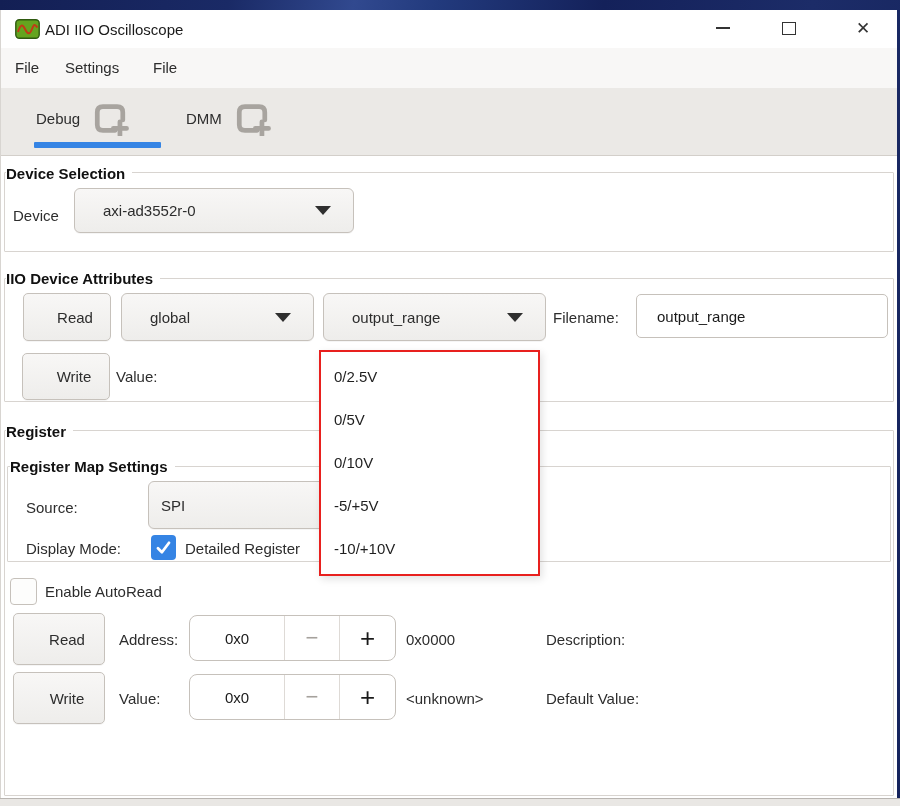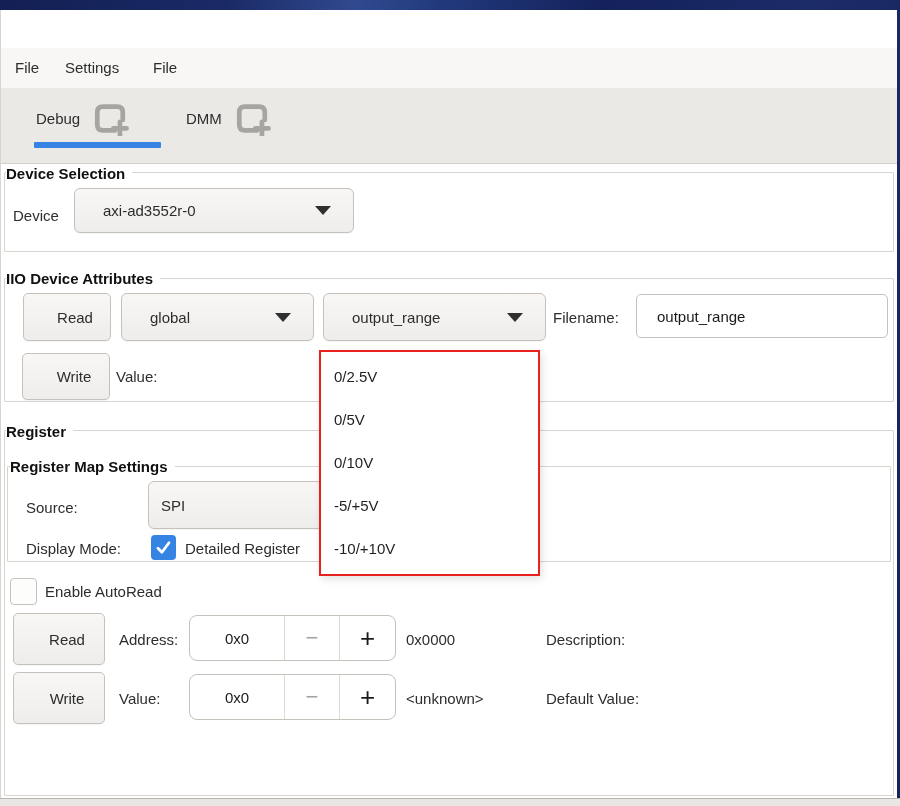--- a/index.html
+++ b/index.html
@@ -25,21 +25,21 @@
   .win-btn-max { left:773px; }
   .win-btn-close { left:847px; }
   .glyph-min { width:14px; height:2px; background:#333; }
   .glyph-max { width:14px; height:13px; border:1.5px solid #333; }
   .glyph-close { font-size:17px; color:#333; line-height:1; }
   
   .menubar { position:absolute; left:0; top:38px; width:100%; height:40px; background:#f8f7f6; }
   .menu-item { position:absolute; top:0; height:40px; line-height:40px; font-size:15px; color:#2d2d2d; }
   .menu-file { left:14px; } .menu-settings { left:64px; } .menu-help { left:152px; }
   
-  .tabbar { position:absolute; left:0; top:78px; width:100%; height:76px; background:#ebe9e6; border-bottom:1px solid #d3cfca; }
+  .tabbar { position:absolute; left:0; top:78px; width:100%; height:68px; background:#ebe9e6; border-bottom:1px solid #d3cfca; }
   .tab { position:absolute; top:0; height:61px; display:flex; align-items:center; gap:12px; font-size:15px; color:#2d2d2d; }
   .tab-debug { left:35px; } .tab-dmm { left:185px; } .tab-dac { left:305px; }
   .popout-icon { width:37px; height:34px; }
   .tab-underline { position:absolute; left:33px; top:54px; width:127px; height:6px; background:#3584e4; border-radius:1px; }
   
   .frame { position:absolute; border:1px solid #d8d4d0; border-radius:1px; }
   .frame-device { left:3px; top:162px; width:890px; height:80px; }
   .frame-iio    { left:3px; top:268px; width:890px; height:124px; }
   .frame-register { left:3px; top:420px; width:890px; height:366px; }
   .frame-rms    { left:6px; top:456px; width:884px; height:96px; }
@@ -114,20 +114,36 @@
   }
   .popup-item { height:43px; line-height:43px; padding-left:13px; font-size:15px; color:#1f1f1f; }
 </style>
 </head>
 <body>
 
 <div class="page">
 
   <div class="window">
 
+    <div class="titlebar">
+      <svg class="app-icon" viewBox="0 0 25 20">
+        <rect x="0.8" y="0.8" width="23.4" height="18.4" rx="3.5" fill="#64a41f" stroke="#2f5a10" stroke-width="1.4"></rect>
+        <path d="M3 13 C5.5 5,7.5 5,10 10 S14.5 16.5,17 10 S20 6,22.5 8.5" stroke="#c23a16" stroke-width="2" fill="none"></path>
+      </svg>
+      <span class="win-title">ADI IIO Oscilloscope</span>
+      <div class="win-btn win-btn-min">
+        <span class="glyph-min"></span>
+      </div>
+      <div class="win-btn win-btn-max">
+        <span class="glyph-max"></span>
+      </div>
+      <div class="win-btn win-btn-close">
+        <span class="glyph-close">✕</span>
+      </div>
+    </div>
 
     <div class="menubar">
       <span class="menu-item menu-file">File</span>
       <span class="menu-item menu-settings">Settings</span>
       <span class="menu-item menu-help">File</span>
     </div>
 
     <div class="tabbar">
       <div class="tab tab-debug">
         <span>Debug</span>

